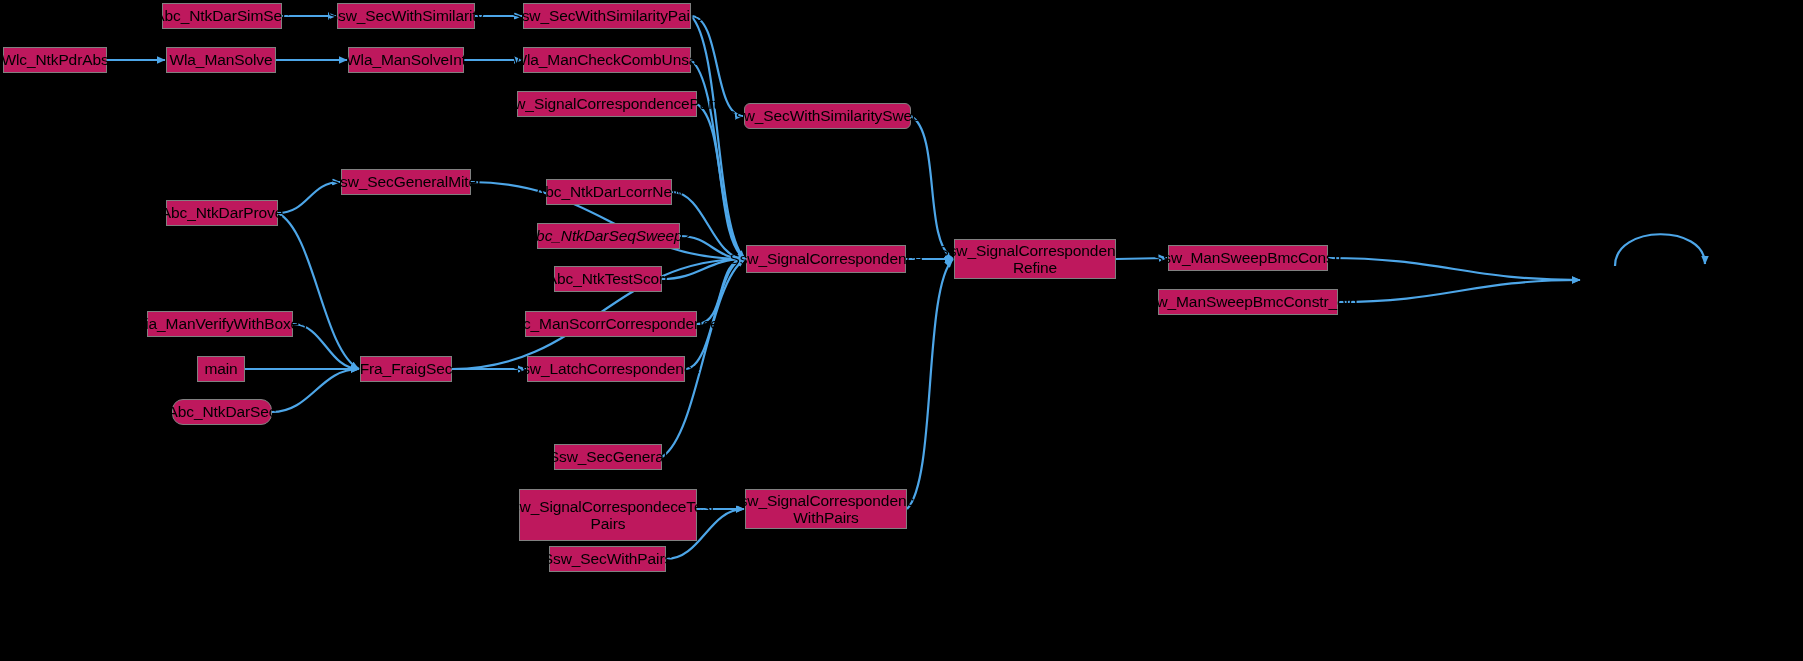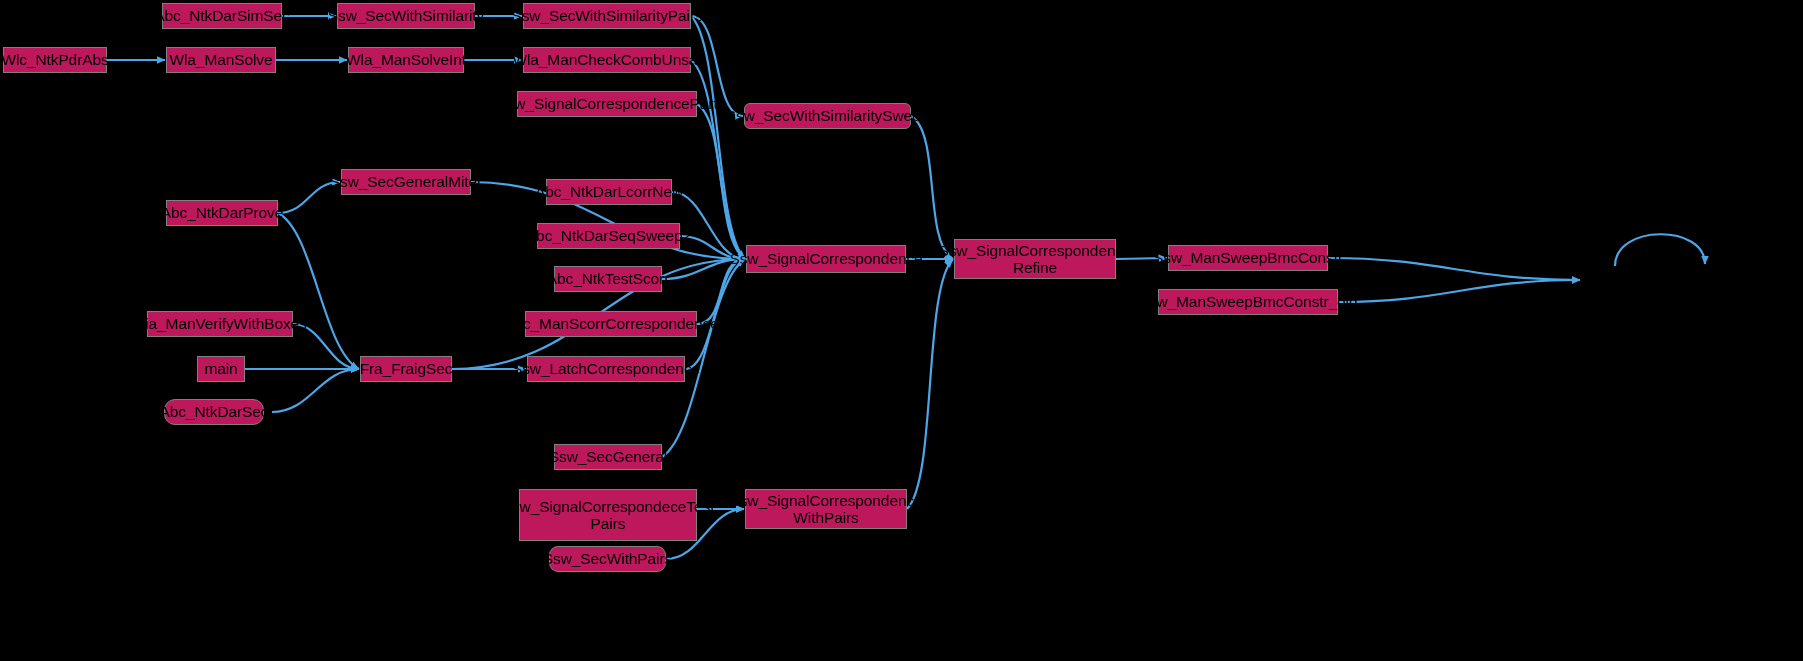--- a/index.html
+++ b/index.html
@@ -80,32 +80,32 @@
     <div class="node" style="left: 523px; top: 3px; width: 168px; height: 26px;">Ssw_SecWithSimilarityPairs</div>
     <div class="node" style="left: 3px; top: 47px; width: 104px; height: 26px;">Wlc_NtkPdrAbs</div>
     <div class="node" style="left: 166px; top: 47px; width: 110px; height: 26px;">Wla_ManSolve</div>
     <div class="node" style="left: 348px; top: 47px; width: 116px; height: 26px;">Wla_ManSolveInt</div>
     <div class="node" style="left: 523px; top: 47px; width: 168px; height: 26px;">Wla_ManCheckCombUnsat</div>
     <div class="node" style="left: 517px; top: 91px; width: 180px; height: 26px;">Ssw_SignalCorrespondencePart</div>
     <div class="node" style="left: 744px; top: 103px; width: 167px; height: 26px; border-radius: 6px;">Ssw_SecWithSimilaritySweep</div>
     <div class="node" style="left: 341px; top: 169px; width: 130px; height: 26px;">Ssw_SecGeneralMiter</div>
     <div class="node" style="left: 546px; top: 179px; width: 126px; height: 26px;">Abc_NtkDarLcorrNew</div>
     <div class="node" style="left: 166px; top: 200px; width: 112px; height: 26px;">Abc_NtkDarProve</div>
-    <div class="node" style="left: 537px; top: 223px; width: 143px; height: 26px;">Abc_NtkDarSeqSweep2</div>
+    <div class="node" style="left: 537px; top: 223px; width: 143px; height: 26px; font-style: italic;">Abc_NtkDarSeqSweep2</div>
     <div class="node" style="left: 746px; top: 245px; width: 160px; height: 28px;">Ssw_SignalCorrespondence</div>
     <div class="node" style="left: 954px; top: 239px; width: 162px; height: 40px;">Ssw_SignalCorrespondence
 Refine</div>
     <div class="node" style="left: 1168px; top: 245px; width: 160px; height: 26px;">Ssw_ManSweepBmcConstr</div>
     <div class="node" style="left: 554px; top: 266px; width: 108px; height: 26px;">Abc_NtkTestScorr</div>
     <div class="node" style="left: 1158px; top: 289px; width: 180px; height: 26px;">Ssw_ManSweepBmcConstr_old</div>
     <div class="node" style="left: 525px; top: 311px; width: 172px; height: 26px;">Cec_ManScorrCorrespondence</div>
     <div class="node" style="left: 147px; top: 311px; width: 146px; height: 26px;">Gia_ManVerifyWithBoxes</div>
     <div class="node" style="left: 197px; top: 356px; width: 48px; height: 26px;">main</div>
     <div class="node" style="left: 360px; top: 356px; width: 92px; height: 26px;">Fra_FraigSec</div>
     <div class="node" style="left: 527px; top: 356px; width: 158px; height: 26px;">Ssw_LatchCorrespondence</div>
-    <div class="node" style="left: 164px; top: 399px; width: 100px; height: 26px; border-radius: 11px;">Abc_NtkDarSec</div>
+    <div class="node" style="left: 172px; top: 399px; width: 100px; height: 26px; border-radius: 11px;">Abc_NtkDarSec</div>
     <div class="node" style="left: 554px; top: 444px; width: 108px; height: 26px;">Ssw_SecGeneral</div>
     <div class="node" style="left: 519px; top: 489px; width: 178px; height: 52px;">Ssw_SignalCorrespondeceTest
 Pairs</div>
     <div class="node" style="left: 745px; top: 489px; width: 162px; height: 40px;">Ssw_SignalCorrespondence
 WithPairs</div>
-    <div class="node" style="left: 549px; top: 546px; width: 117px; height: 26px; border-radius: 9px;">Ssw_SecWithPairs</div>
+    <div class="node" style="left: 549px; top: 546px; width: 117px; height: 26px;">Ssw_SecWithPairs</div>
   </div>
 
 </body></html>

